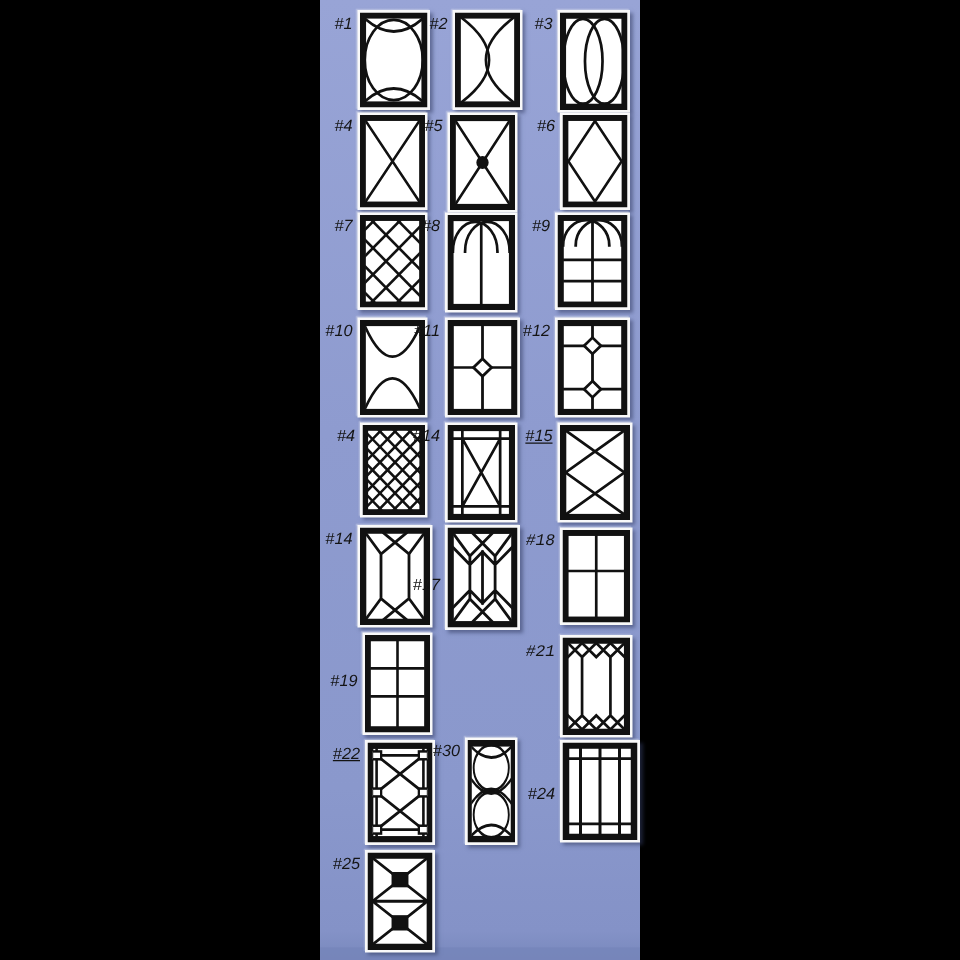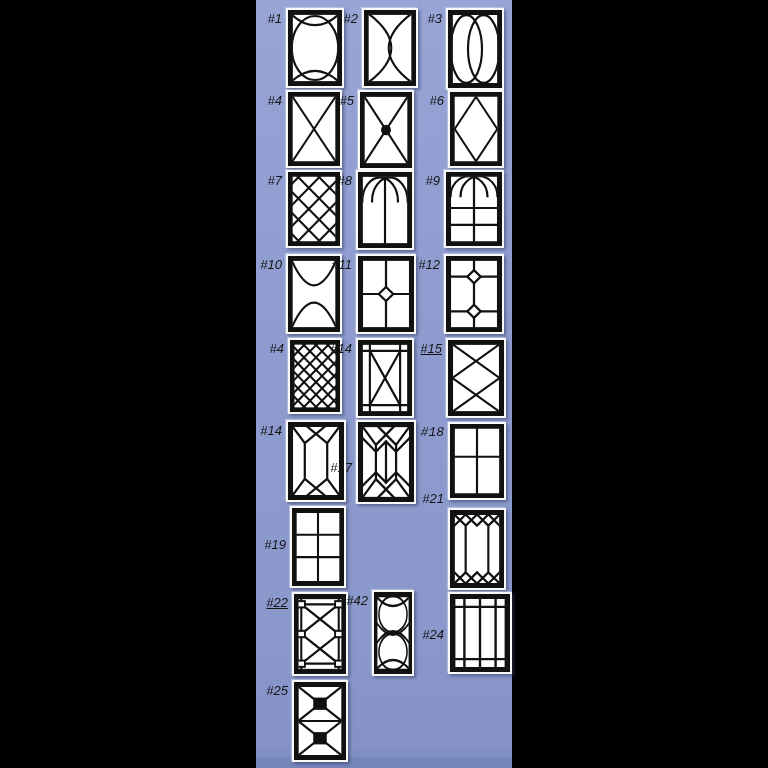--- a/index.html
+++ b/index.html
@@ -326,21 +326,21 @@
           <clipPath id="cp19">
             <rect x="8" y="8" width="84" height="124"></rect>
           </clipPath>
         </defs>
         <rect x="4.5" y="4.5" width="91" height="131" fill="#ffffff" stroke="#111111" stroke-width="9"></rect>
         <g clip-path="url(#cp19)" fill="none" stroke="#111111" stroke-width="4" stroke-linecap="square">
           <path d="M50,8 V132 M8,48 H92 M8,88 H92"></path>
         </g>
       </svg>
     </div>
-    <div class="design-label" style="left: 408px; top: 492px;">#21</div>
+    <div class="design-label" style="left: 408px; top: 515px; font-family: Liberation Mono, monospace;">#21</div>
     <div class="design-card" style="left: 448px; top: 508px; width: 58px; height: 82px;">
       <svg viewBox="0 0 100 140" preserveAspectRatio="none">
         <defs>
           <clipPath id="cp21">
             <rect x="8" y="8" width="84" height="124"></rect>
           </clipPath>
         </defs>
         <rect x="4.5" y="4.5" width="91" height="131" fill="#ffffff" stroke="#111111" stroke-width="9"></rect>
         <g clip-path="url(#cp21)" fill="none" stroke="#111111" stroke-width="4" stroke-linecap="square">
           <path d="M8,28 L29,8 L50,28 L71,8 L92,28 M8,8 L29,28 L50,8 L71,28 L92,8 M29,28 V112 M71,28 V112 M8,112 L29,132 L50,112 L71,132 L92,112 M8,132 L29,112 L50,132 L71,112 L92,132"></path>
@@ -360,21 +360,21 @@
           <path d="M14,8 V132 M86,8 V132 M8,18 H92 M8,122 H92 M14,18 L86,70 M86,18 L14,70 M14,70 L86,122 M86,70 L14,122"></path>
           <rect x="7" y="12.5" width="14" height="11" fill="#fff" stroke-width="3.5"></rect>
           <rect x="79" y="12.5" width="14" height="11" fill="#fff" stroke-width="3.5"></rect>
           <rect x="7" y="64.5" width="14" height="11" fill="#fff" stroke-width="3.5"></rect>
           <rect x="79" y="64.5" width="14" height="11" fill="#fff" stroke-width="3.5"></rect>
           <rect x="7" y="116.5" width="14" height="11" fill="#fff" stroke-width="3.5"></rect>
           <rect x="79" y="116.5" width="14" height="11" fill="#fff" stroke-width="3.5"></rect>
         </g>
       </svg>
     </div>
-    <div class="design-label" style="left: 332px; top: 594px;">#42</div>
+    <div class="design-label" style="left: 332px; top: 594px;">#30</div>
     <div class="design-card" style="left: 372px; top: 590px; width: 42px; height: 86px;">
       <svg viewBox="0 0 100 140" preserveAspectRatio="none">
         <defs>
           <clipPath id="cp23">
             <rect x="8" y="8" width="84" height="124"></rect>
           </clipPath>
         </defs>
         <rect x="4.5" y="4.5" width="91" height="131" fill="#ffffff" stroke="#111111" stroke-width="9"></rect>
         <g clip-path="url(#cp23)" fill="none" stroke="#111111" stroke-width="4" stroke-linecap="square">
           <ellipse cx="50" cy="38" rx="37" ry="31"></ellipse>

